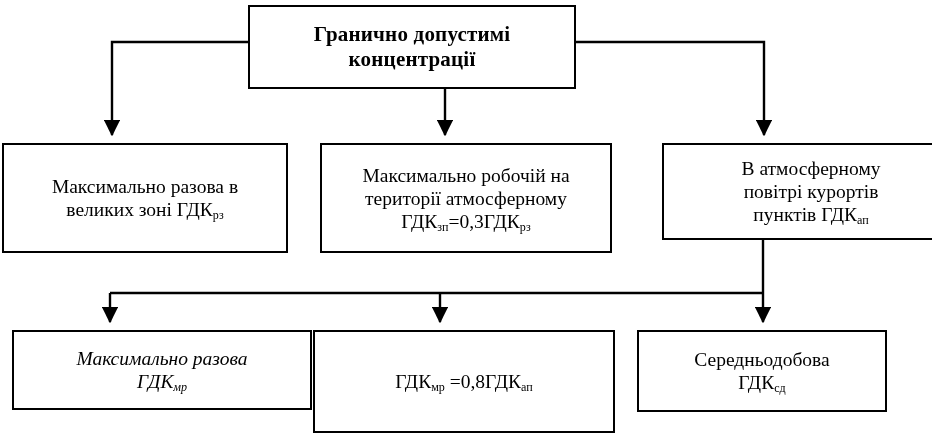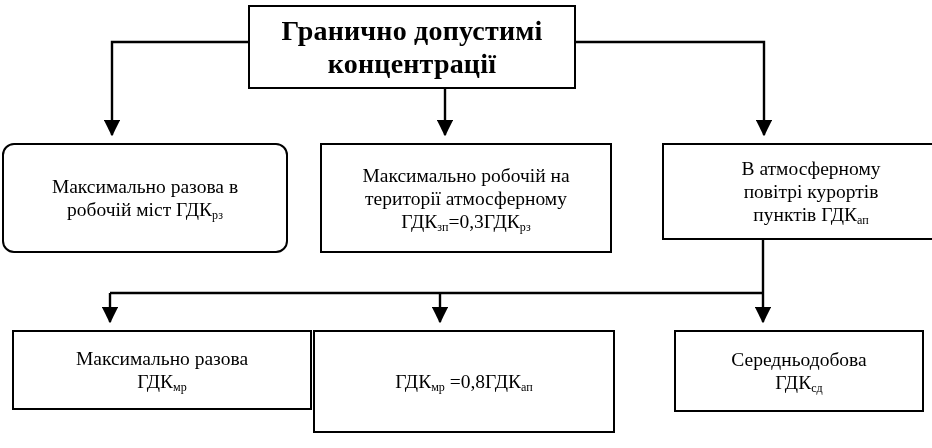--- a/index.html
+++ b/index.html
@@ -41,44 +41,44 @@
     padding: 0 6px;
     box-sizing: border-box;
   }
   .node .ln {
     display: block;
     white-space: nowrap;
   }
   .title-node {
     border-width: 2px;
     font-weight: bold;
-    font-size: 28px;
+    font-size: 21px;
     letter-spacing: 0.2px;
   }
   .lvl2 {
     font-size: 19.5px;
     font-weight: normal;
   }
   .lvl3 {
     font-size: 19.5px;
     font-weight: normal;
   }
   sub {
     font-size: 0.62em;
     vertical-align: -0.22em;
     line-height: 0;
   }
   
   #node-title   { left: 248px; top: 5px;   width: 328px; height: 84px; }
-  #node-l2-0    { left: 2px;   top: 143px; width: 286px; height: 110px; border-radius: 12px; }
+  #node-l2-0    { left: 2px;   top: 143px; width: 286px; height: 110px; }
   #node-l2-1    { left: 320px; top: 143px; width: 292px; height: 110px; }
   #node-l2-2    { left: 662px; top: 143px; width: 298px; height: 97px; }
-  #node-l3-0    { left: 12px;  top: 330px; width: 300px; height: 80px; }
+  #node-l3-0    { left: 12px;  top: 330px; width: 300px; height: 80px; font-style: italic; }
   #node-l3-1    { left: 313px; top: 330px; width: 302px; height: 103px; }
-  #node-l3-2    { left: 674px; top: 330px; width: 250px; height: 82px; }
+  #node-l3-2    { left: 637px; top: 330px; width: 250px; height: 82px; }
 </style>
 </head>
 <body>
 
 <div id="canvas">
 
   <svg id="wires" viewBox="0 0 932 448" width="932" height="448" xmlns="http://www.w3.org/2000/svg">
     <defs>
       <marker id="arrow" viewBox="0 0 10 10" refX="9.2" refY="5" markerWidth="7" markerHeight="7" orient="auto-start-reverse">
         <path d="M 0 0 L 10 5 L 0 10 z" fill="#000000"></path>
@@ -105,21 +105,21 @@
   <div class="node title-node" id="node-title">
     <span class="txt">
       <span class="ln">Гранично допустимі</span>
       <span class="ln">концентрації</span>
     </span>
   </div>
 
   <div class="node lvl2" id="node-l2-0">
     <span class="txt">
       <span class="ln">Максимально разова в</span>
-      <span class="ln"><span>робочій міст ГДК</span><sub>рз</sub></span>
+      <span class="ln"><span>великих зоні ГДК</span><sub>рз</sub></span>
     </span>
   </div>
 
   <div class="node lvl2" id="node-l2-1">
     <span class="txt">
       <span class="ln">Максимально робочій на</span>
       <span class="ln">території атмосферному</span>
       <span class="ln"><span>ГДК</span><sub>зп</sub><span>=0,3ГДК</span><sub>рз</sub></span>
     </span>
   </div>

